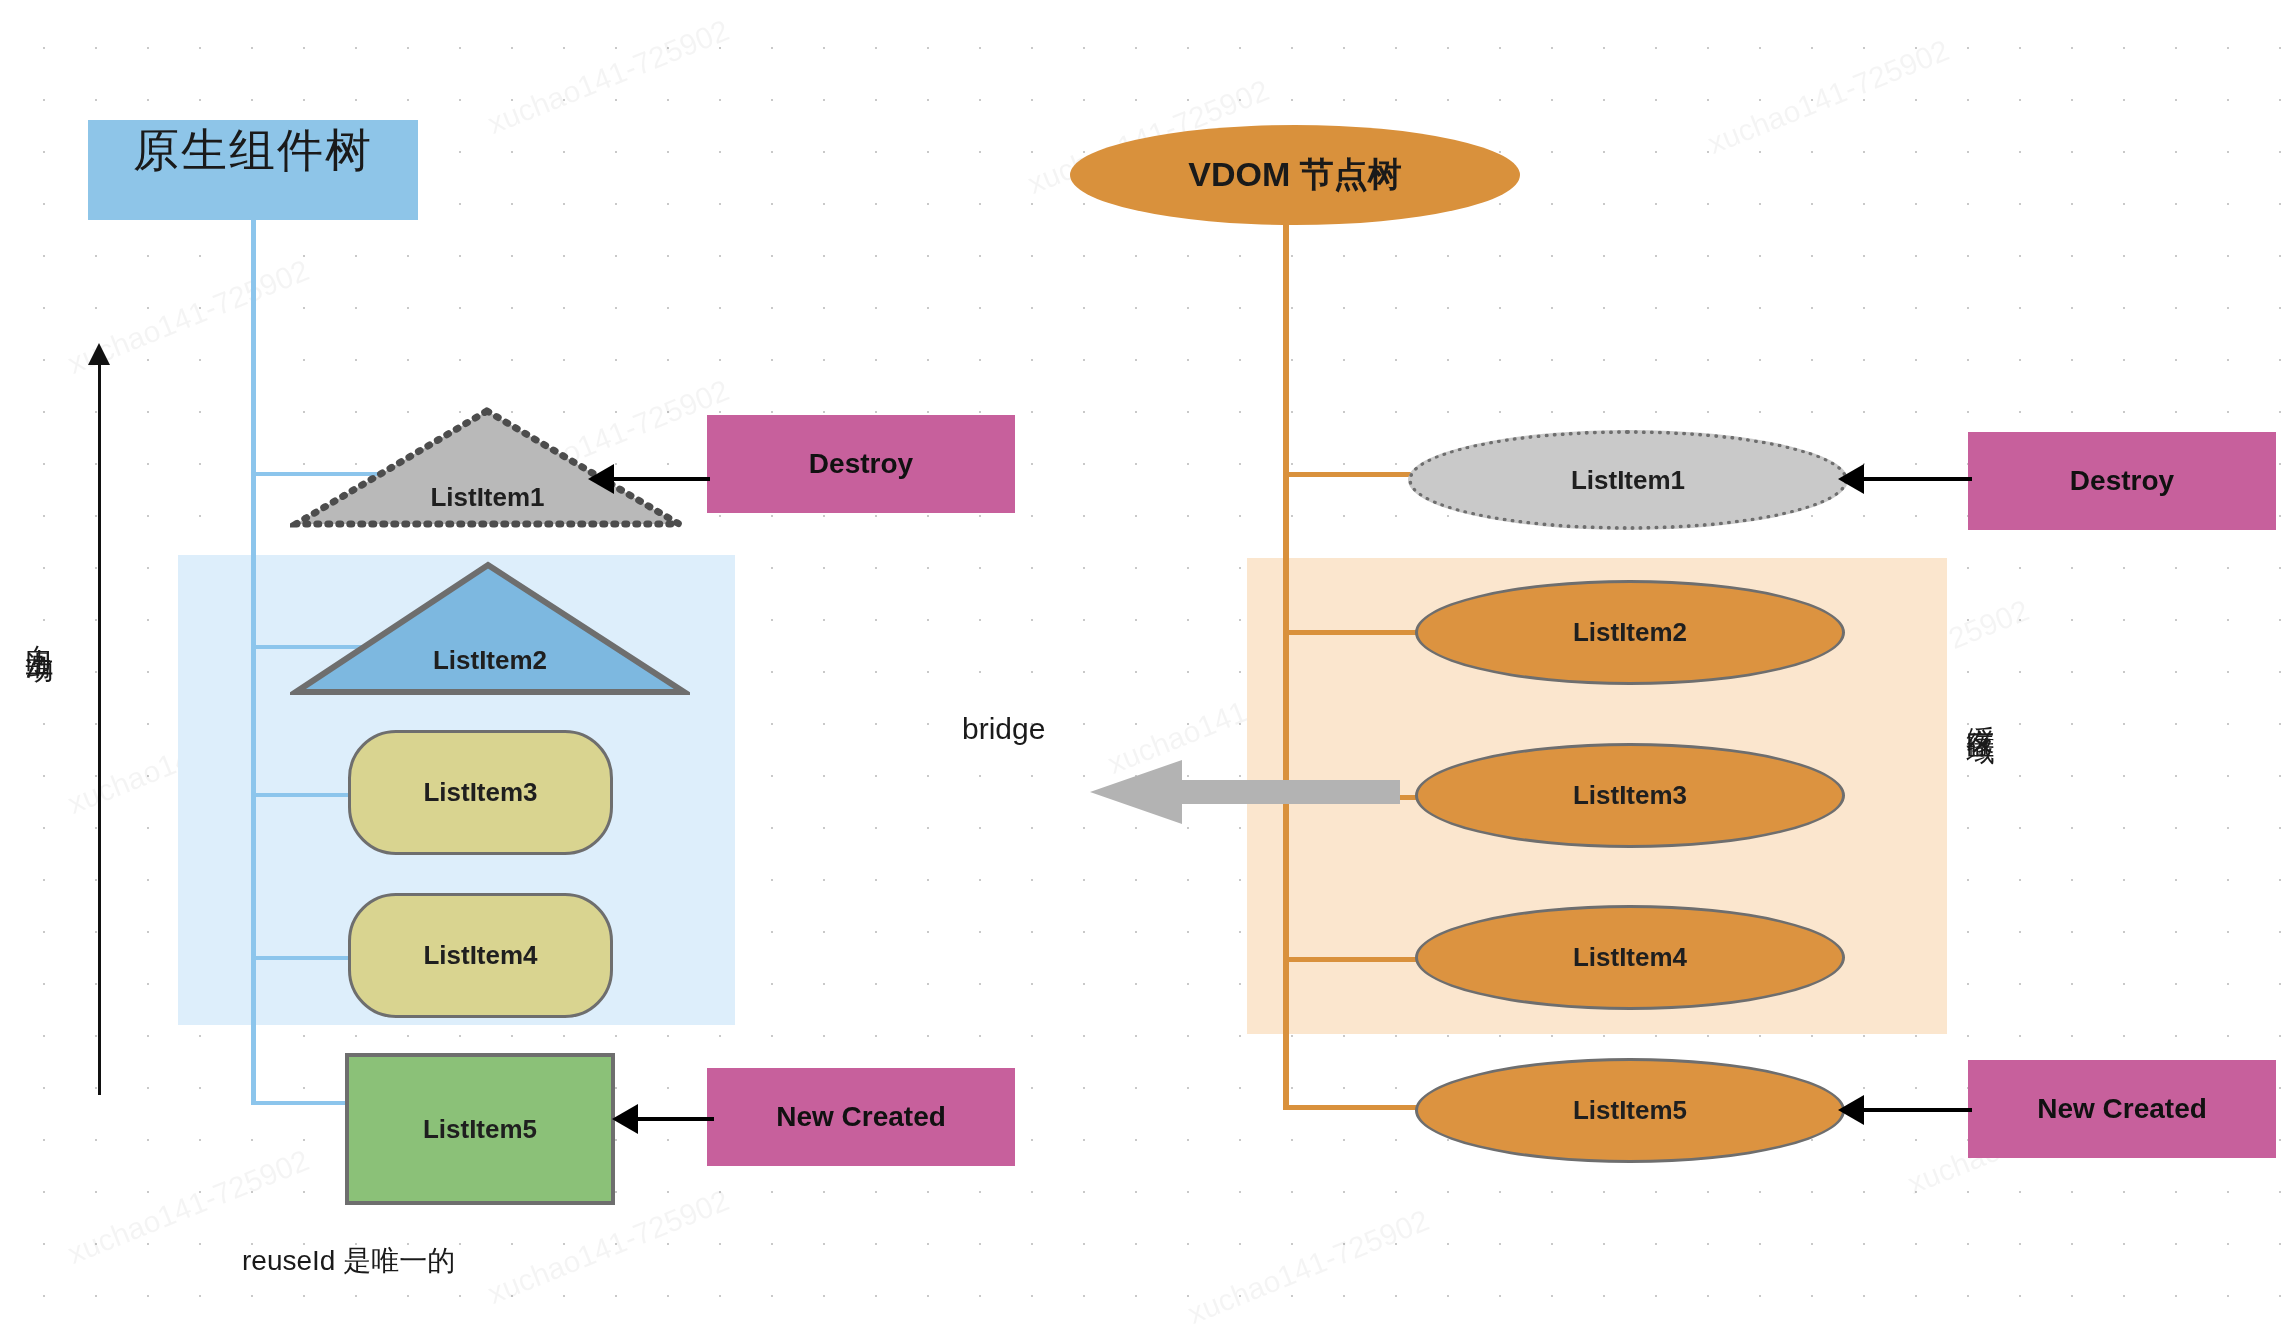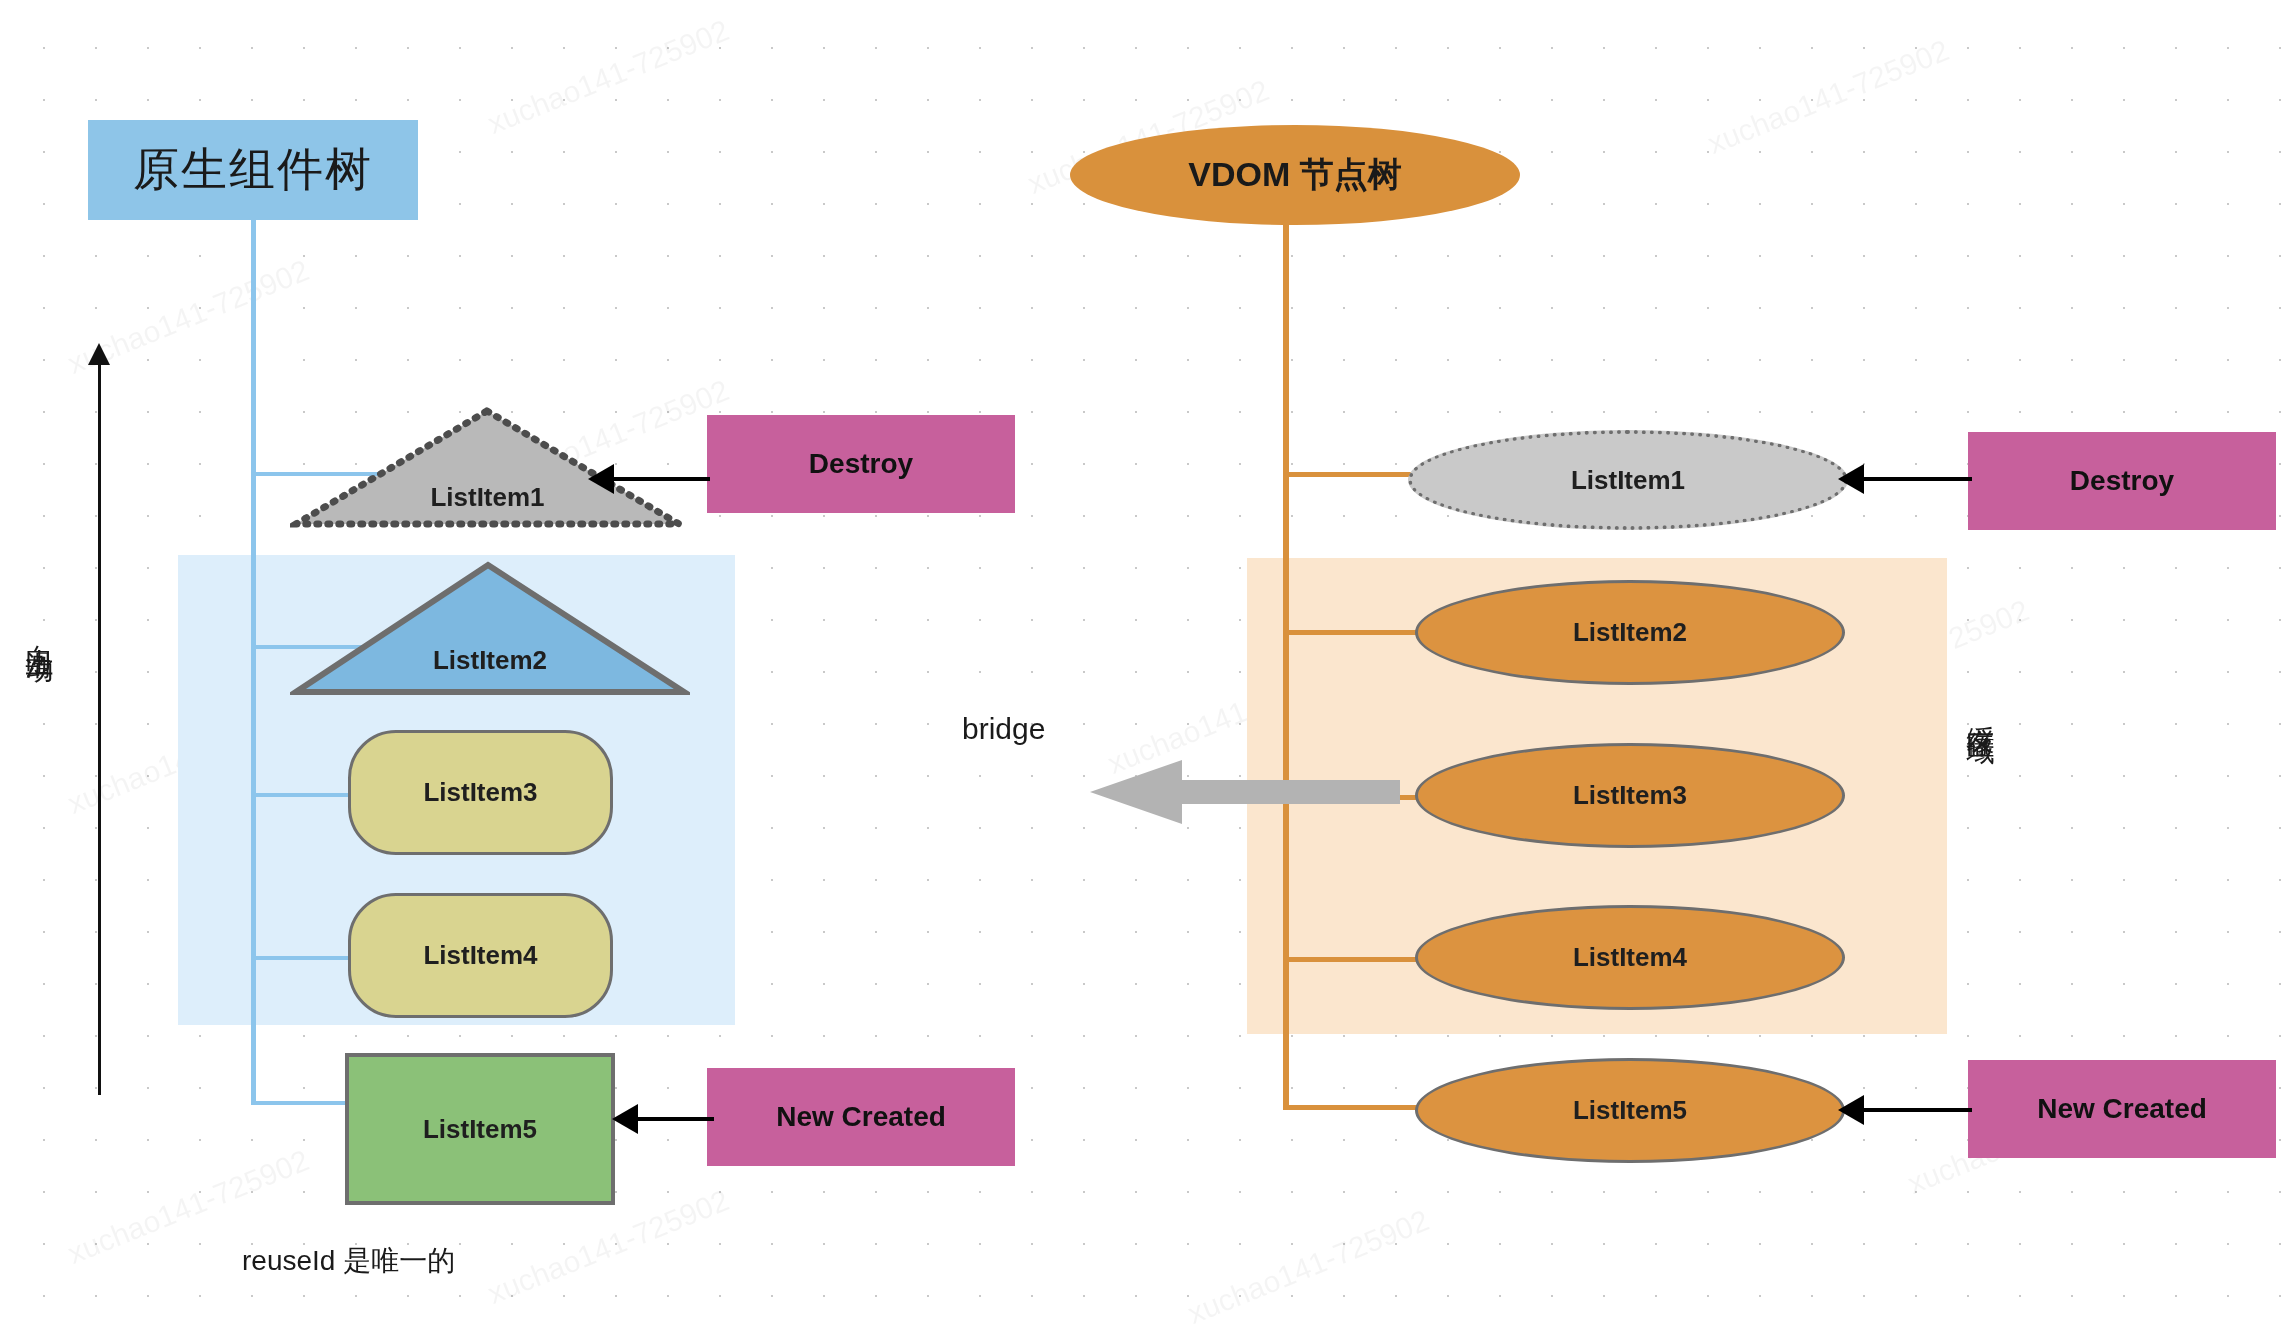--- a/index.html
+++ b/index.html
@@ -35,21 +35,21 @@
   }
   .region-right{
     position:absolute;
     background:#fbe6ce;
   }
 
   
   .title-box{
     position:absolute;
     background:#8ec5e8;
-    display:flex;align-items:center;justify-content:center;
+    display:flex;justify-content:center;
     color:#1a1a1a;
     letter-spacing:2px;
   }
   .title-ellipse{
     position:absolute;
     background:#d9913c;
     border-radius:50%;
     display:flex;align-items:center;justify-content:center;
     color:#1a1a1a;
     font-weight:bold;

